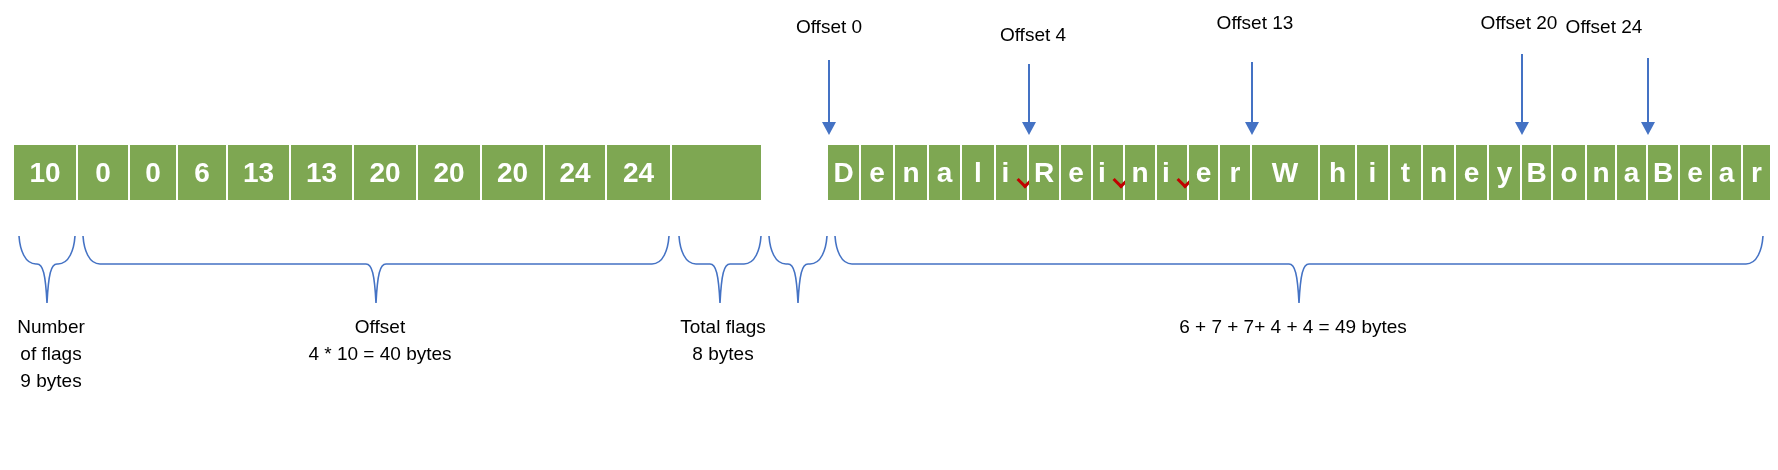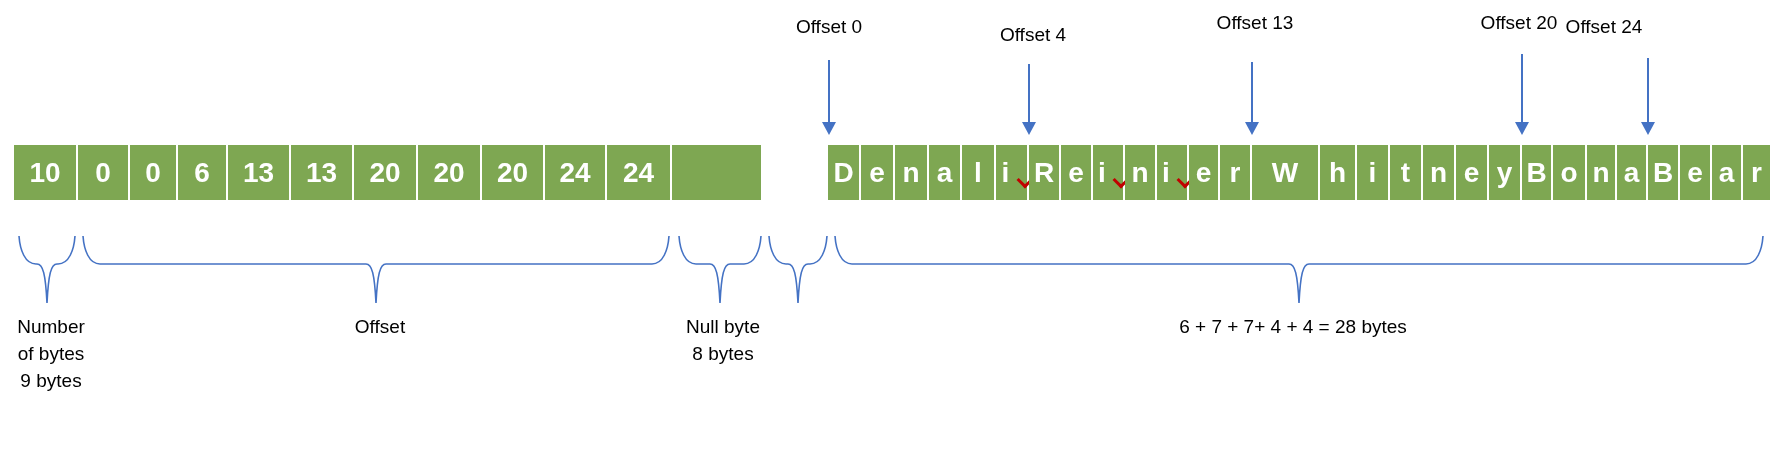--- a/index.html
+++ b/index.html
@@ -197,27 +197,28 @@
     </svg>
   <svg class="brace" style="left:768px" width="60" height="72" viewBox="0 0 60 72">
       <path d="M1,2 C2,16 7,30 18,30 L20,30 C26,30 28.5,40 30,69 C31.5,40 34,30 40,30 L42,30 C53,30 58,16 59,2"></path>
     </svg>
   <svg class="brace" style="left:834px" width="930" height="72" viewBox="0 0 930 72">
       <path d="M1,2 C2,16 7,30 18,30 L455,30 C461,30 463.5,40 465,69 C466.5,40 469,30 475,30 L912,30 C923,30 928,16 929,2"></path>
     </svg>
 
   <div class="anno" style="left:51px">
     <div>Number</div>
-    <div>of bytes</div>
+    <div>of flags</div>
     <div>9 bytes</div>
   </div>
   <div class="anno" style="left:380px">
     <div>Offset</div>
+    <div>4 * 10 = 40 bytes</div>
   </div>
   <div class="anno" style="left:723px">
-    <div>Null byte</div>
+    <div>Total flags</div>
     <div>8 bytes</div>
   </div>
   <div class="anno" style="left:1293px">
-    <div>6 + 7 + 7+ 4 + 4 = 28 bytes</div>
+    <div>6 + 7 + 7+ 4 + 4 = 49 bytes</div>
   </div>
 
 </div>
 
 </body></html>

